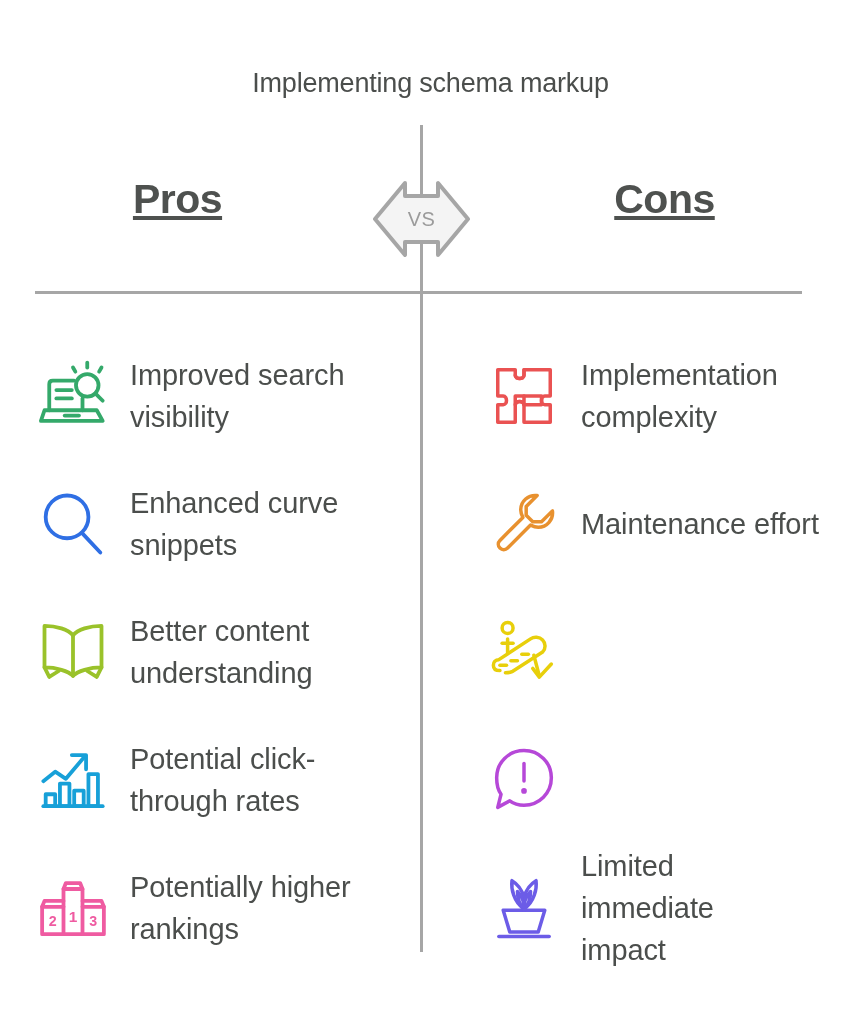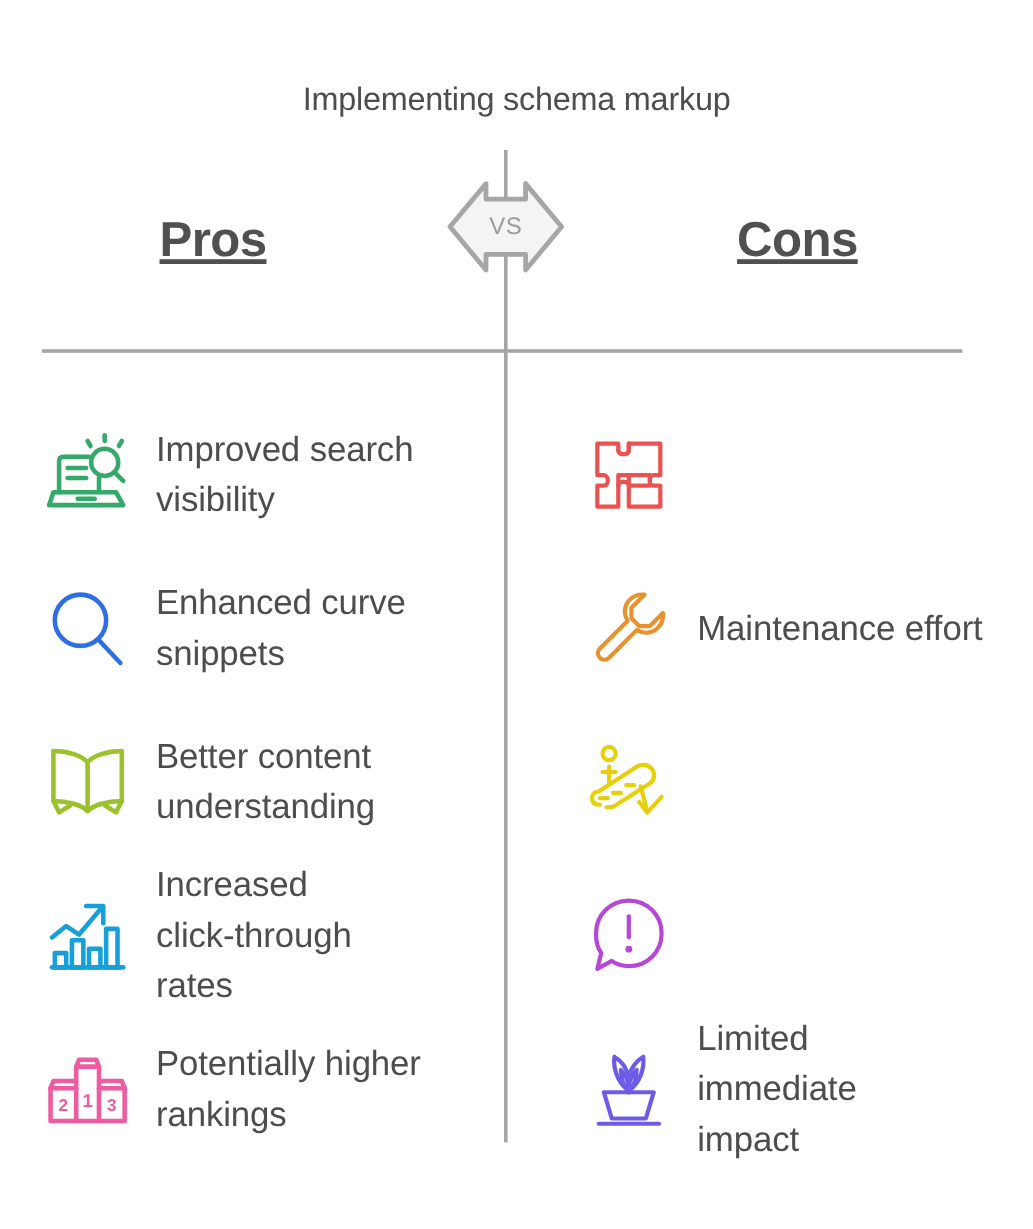--- a/index.html
+++ b/index.html
@@ -56,21 +56,21 @@
     letter-spacing: -0.5px;
     text-decoration: underline;
   }
   .heading-pros { left: 0; width: 355px; text-align: center; }
   .heading-cons { left: 487px; width: 355px; text-align: center; }
 
   
   .vs-badge {
     position: absolute;
     left: 372px;
-    top: 150px;
+    top: 180px;
     width: 99px;
     height: 78px;
   }
   .vs-badge svg { display: block; width: 99px; height: 78px; }
   .vs-badge .vs-text {
     position: absolute;
     left: 0; top: 0;
     width: 99px; height: 78px;
     display: flex;
     align-items: center;
@@ -196,21 +196,21 @@
         <svg width="76" height="76" viewBox="0 0 64 64" fill="none" stroke="#17a0d8" stroke-width="3.2" stroke-linecap="round" stroke-linejoin="round">
           <path d="M7 54 L57 54"></path>
           <rect x="9" y="44" width="8" height="10"></rect>
           <rect x="21" y="35" width="8" height="19"></rect>
           <rect x="33" y="41" width="8" height="13"></rect>
           <rect x="45" y="27" width="8" height="27"></rect>
           <path d="M7 33 L17 25 L26 31 L42 12"></path>
           <path d="M31 11 L43 11 L43 23"></path>
         </svg>
       </div>
-      <div class="row-label narrow">Increased click-through rates</div>
+      <div class="row-label narrow">Potential click-through rates</div>
     </div>
 
     <div class="row">
       <div class="row-icon">
         <svg width="76" height="76" viewBox="0 0 64 64" fill="none" stroke="#ef5ba1" stroke-width="3.2" stroke-linecap="round" stroke-linejoin="round">
           <path d="M24 16 L40 16 L40 54 L24 54 Z"></path>
           <path d="M26 11 L38 11 L40 16 L24 16 Z"></path>
           <path d="M24 26 L8 26 L6 31 L6 54 L24 54"></path>
           <path d="M40 26 L56 26 L58 31 L58 54 L40 54"></path>
           <path d="M6 31 L24 31"></path>
@@ -232,20 +232,21 @@
         <svg width="70" height="70" viewBox="0 0 64 64" fill="none" stroke="#ea5252" stroke-width="3.2" stroke-linecap="round" stroke-linejoin="round">
           <path d="M8 8 L24 8 L24 13 C24 15 26 16 28 16 C30 16 32 15 32 13 L32 8 L56 8 L56 32 L51 32
                    C49 32 48 34 48 36 C48 38 49 40 51 40 L56 40 L56 56 L32 56 L32 40
                    C32 38 30 37 28 37 C26 37 24 38 24 40 L24 56 L8 56 L8 40 L13 40
                    C15 40 16 38 16 36 C16 34 15 32 13 32 L8 32 Z"></path>
           <path d="M32 8 L32 13 C32 15 30 16 28 16 C26 16 24 15 24 13"></path>
           <path d="M32 32 L32 40 C32 38 30 37 28 37 C26 37 24 38 24 40 L24 32 Z"></path>
           <path d="M32 32 L48 32 C48 34 48 38 48 40 L32 40"></path>
         </svg>
       </div>
+      <div class="row-label">Implementation complexity</div>
     </div>
 
     <div class="row">
       <div class="row-icon">
         <svg width="70" height="70" viewBox="0 0 64 64" fill="none" stroke="#e8912f" stroke-width="3.2" stroke-linecap="round" stroke-linejoin="round">
           <path d="M44 6 C36 5 29 11 29 19 C29 22 30 24 31 26 L10 47
                    C8 49 8 52 10 54 C12 56 15 56 17 54 L38 33
                    C40 34 42 35 45 35 C53 35 59 28 58 20 L48 30 L40 30 L34 24 L34 16 Z"></path>
         </svg>
       </div>

